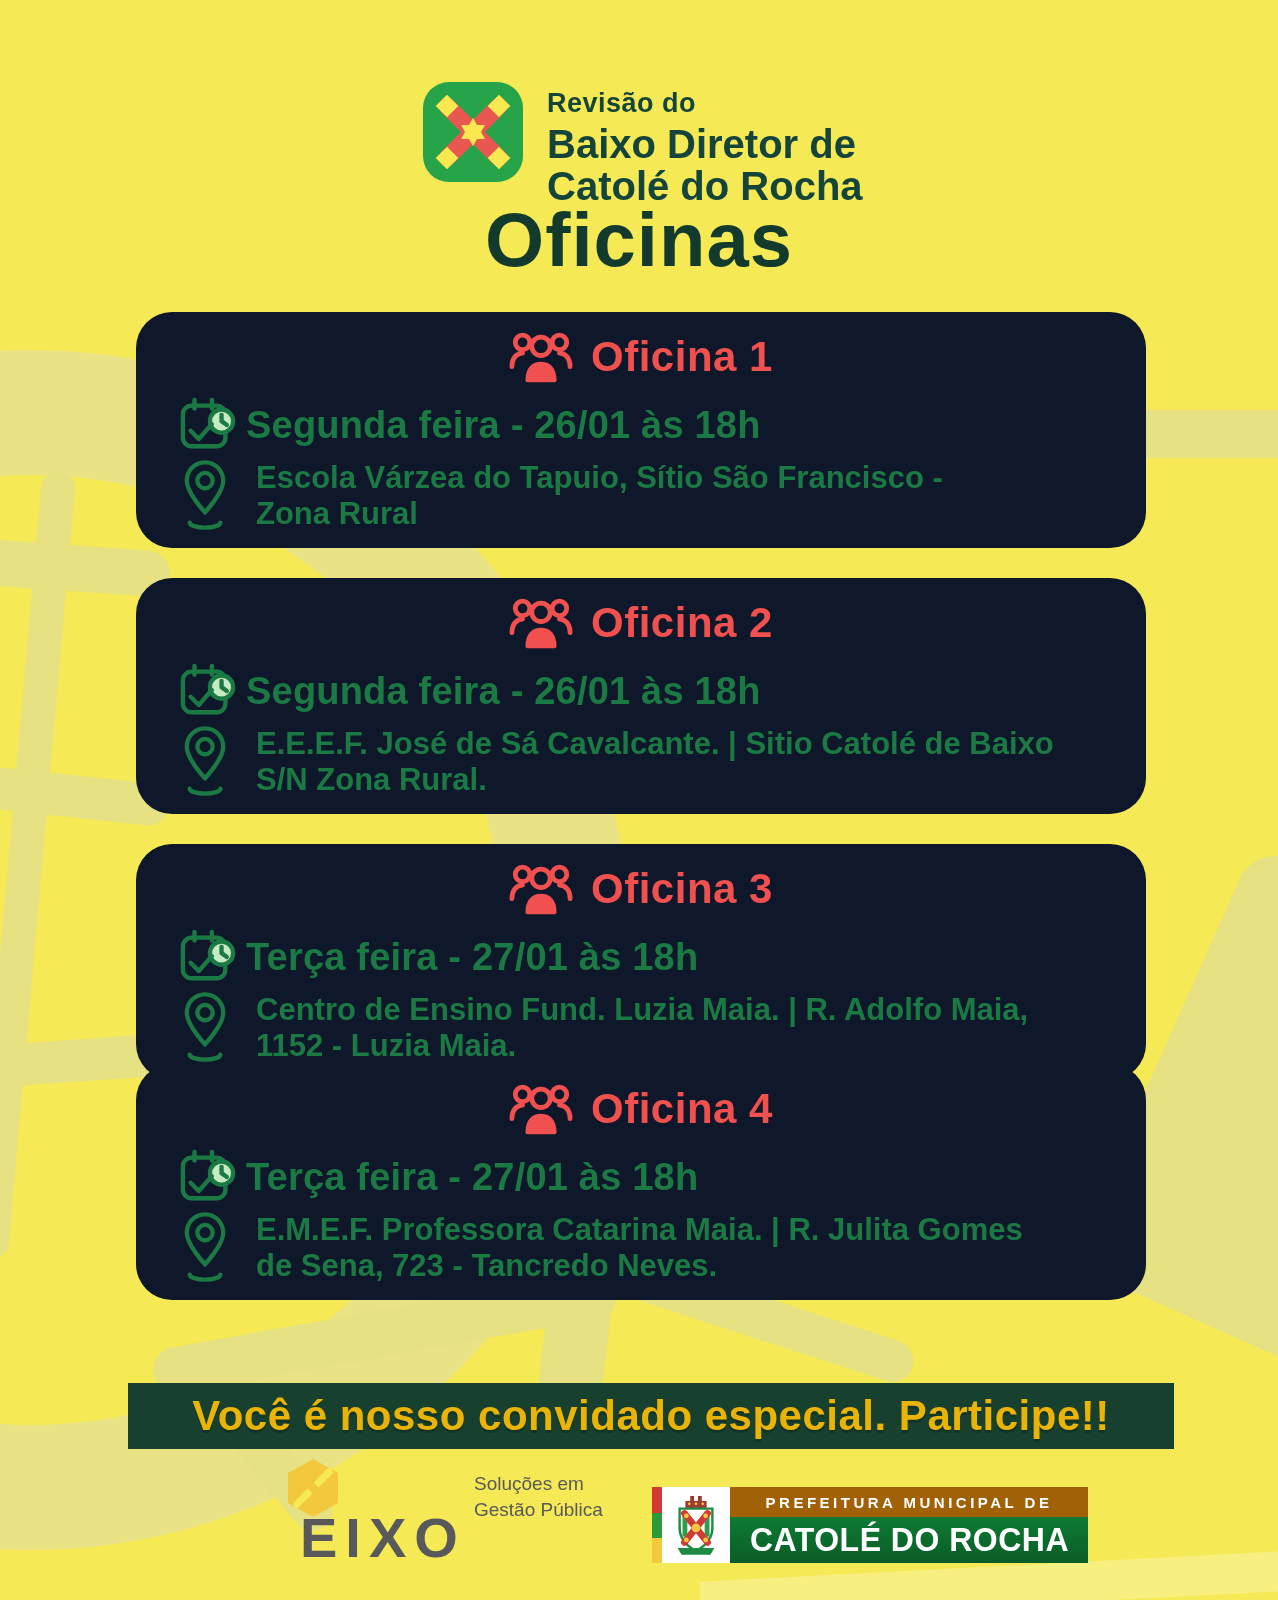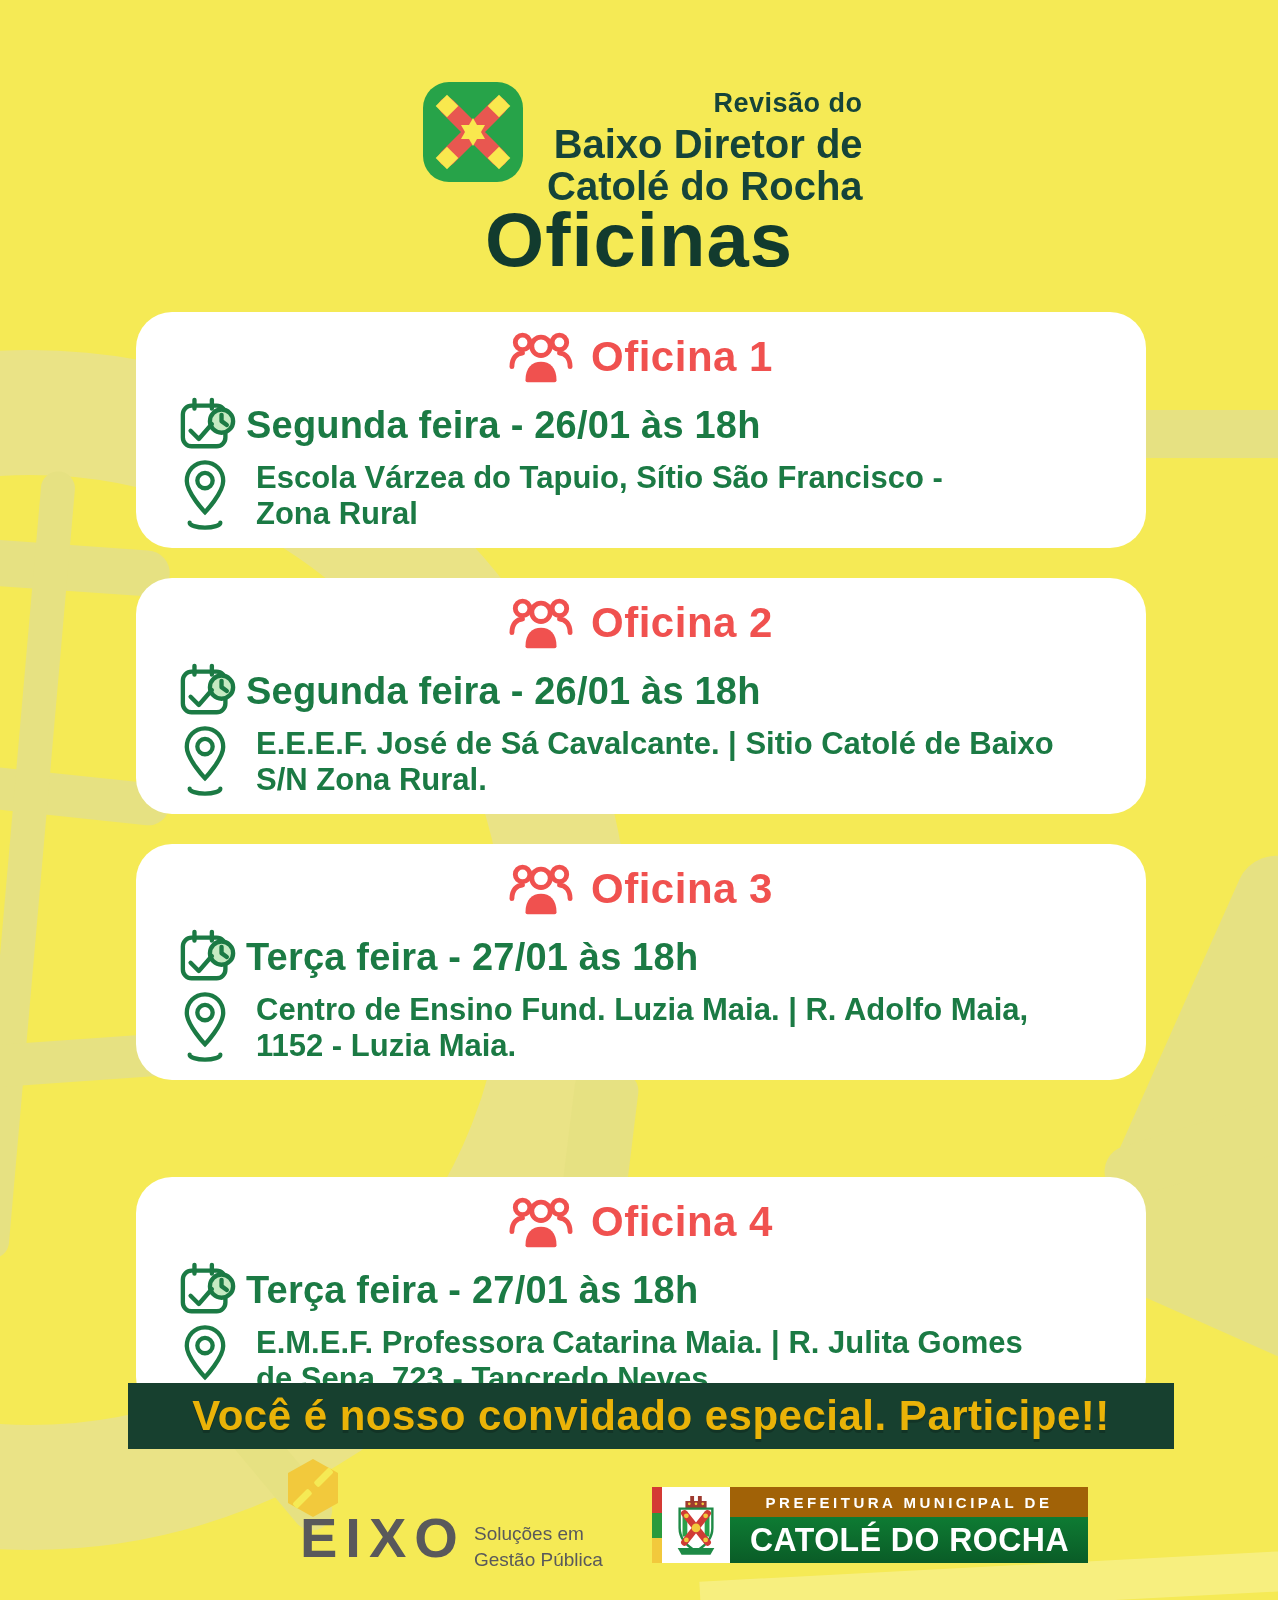--- a/index.html
+++ b/index.html
@@ -18,35 +18,35 @@
   .bandD{left:-40px;top:1040px;width:220px;height:42px;border-radius:22px;transform:rotate(-4deg);}
   .bandE{left:1146px;top:410px;width:140px;height:48px;}
   .bandF{left:1150px;top:880px;width:280px;height:460px;border-radius:40px;transform:rotate(24deg);}
   .bandG{left:1100px;top:1115px;width:260px;height:52px;border-radius:26px;transform:rotate(-17deg);}
   .bandH{left:556px;top:1070px;width:64px;height:340px;border-radius:18px;transform:rotate(7deg);}
   .bandI{left:150px;top:1310px;width:470px;height:46px;border-radius:24px;transform:rotate(-10deg);}
   .bandJ{left:620px;top:1300px;width:300px;height:42px;border-radius:22px;transform:rotate(18deg);}
   .bandK{left:210px;top:1452px;width:140px;height:40px;border-radius:20px;transform:rotate(50deg);}
   .bandL{left:700px;top:1566px;width:600px;height:40px;background:rgba(255,255,255,.25);transform:rotate(-3deg);}
   
-  .brand{position:absolute;left:423px;top:82px;display:flex;gap:24px;z-index:2;text-align:right;}
+  .brand{position:absolute;left:423px;top:82px;display:flex;gap:24px;z-index:2;}
   .brand-logo{width:100px;height:100px;flex:0 0 auto;}
   .brand-text{padding-top:6px;color:#15443A;}
   .kicker{font-size:27px;font-weight:700;letter-spacing:.5px;margin-bottom:4px;}
   .brand-title{font-size:40px;font-weight:700;line-height:1.05;letter-spacing:0;color:#15443A;}
   .poster-title{
     position:absolute;left:0;top:196px;width:1278px;text-align:center;z-index:2;
     font-size:76px;font-weight:700;color:#123B2E;letter-spacing:1px;margin:0;
   }
   
   .card{
-    position:absolute;left:136px;width:1010px;height:236px;background:#ffffff;
+    position:absolute;left:136px;width:1010px;height:236px;background:#0f172a;
     border-radius:36px;z-index:1;box-sizing:border-box;
   }
-  .card1{top:312px}.card2{top:578px}.card3{top:844px}.card4{top:1177px}
+  .card1{top:312px}.card2{top:578px}.card3{top:844px}.card4{top:1064px}
   .card-head{display:flex;justify-content:center;align-items:center;gap:18px;padding-top:16px;height:58px;}
   .people{width:64px;height:56px;}
   .card-title{font-size:42px;font-weight:700;color:#F0514F;letter-spacing:.5px;}
   .row{display:flex;align-items:center;margin-left:42px;}
   .date-row{margin-top:10px;gap:8px;}
   .cal{width:60px;height:58px;flex:0 0 auto;}
   .date-text{font-size:38px;font-weight:700;color:#1B7A44;letter-spacing:.2px;}
   .loc-row{margin-top:4px;gap:28px;align-items:flex-start;}
   .pin{width:46px;height:72px;flex:0 0 auto;margin-left:4px;}
   .loc-text{font-size:31px;font-weight:700;color:#1B7A44;line-height:1.17;max-width:850px;padding-top:2px;}
@@ -57,21 +57,21 @@
     display:flex;align-items:center;justify-content:center;z-index:2;
   }
   .banner span{
     font-size:42px;font-weight:700;color:#eab308;letter-spacing:.5px;
     text-shadow:0 3px 0 rgba(0,0,0,.18);white-space:nowrap;
   }
   
   .eixo-hex{position:absolute;left:286px;top:1458px;width:54px;height:60px;z-index:2;}
   .eixo-word{position:absolute;left:300px;top:1510px;font-size:56px;font-weight:700;
     letter-spacing:8px;color:#59595B;z-index:2;line-height:1;}
-  .eixo-tag{position:absolute;left:474px;top:1521px;font-size:19px;color:#59595B;
+  .eixo-tag{position:absolute;left:474px;top:1471px;font-size:19px;color:#59595B;
     line-height:1.35;z-index:2;}
   .pref{position:absolute;left:652px;top:1487px;height:76px;display:flex;z-index:2;}
   .pref-flag{width:10px;height:76px;background:linear-gradient(180deg,#D43A34 0 34%,#2A9A3C 34% 67%,#F2C93C 67% 100%);}
   .pref-crest{width:68px;height:76px;background:#fff;display:flex;align-items:center;justify-content:center;}
   .pref-crest svg{width:52px;height:64px;}
   .pref-green{width:358px;display:flex;flex-direction:column;}
   .pref-top{height:30px;background:#a16207;display:flex;align-items:center;justify-content:center;}
   .pref-top span{color:#fff;font-size:15px;font-weight:700;letter-spacing:3.5px;white-space:nowrap;}
   .pref-bottom{flex:1;background:linear-gradient(180deg,#0E7B33,#0A5C27);display:flex;align-items:center;justify-content:center;}
   .pref-bottom span{color:#fff;font-size:33px;font-weight:700;letter-spacing:.5px;white-space:nowrap;transform:scaleX(.97);}

